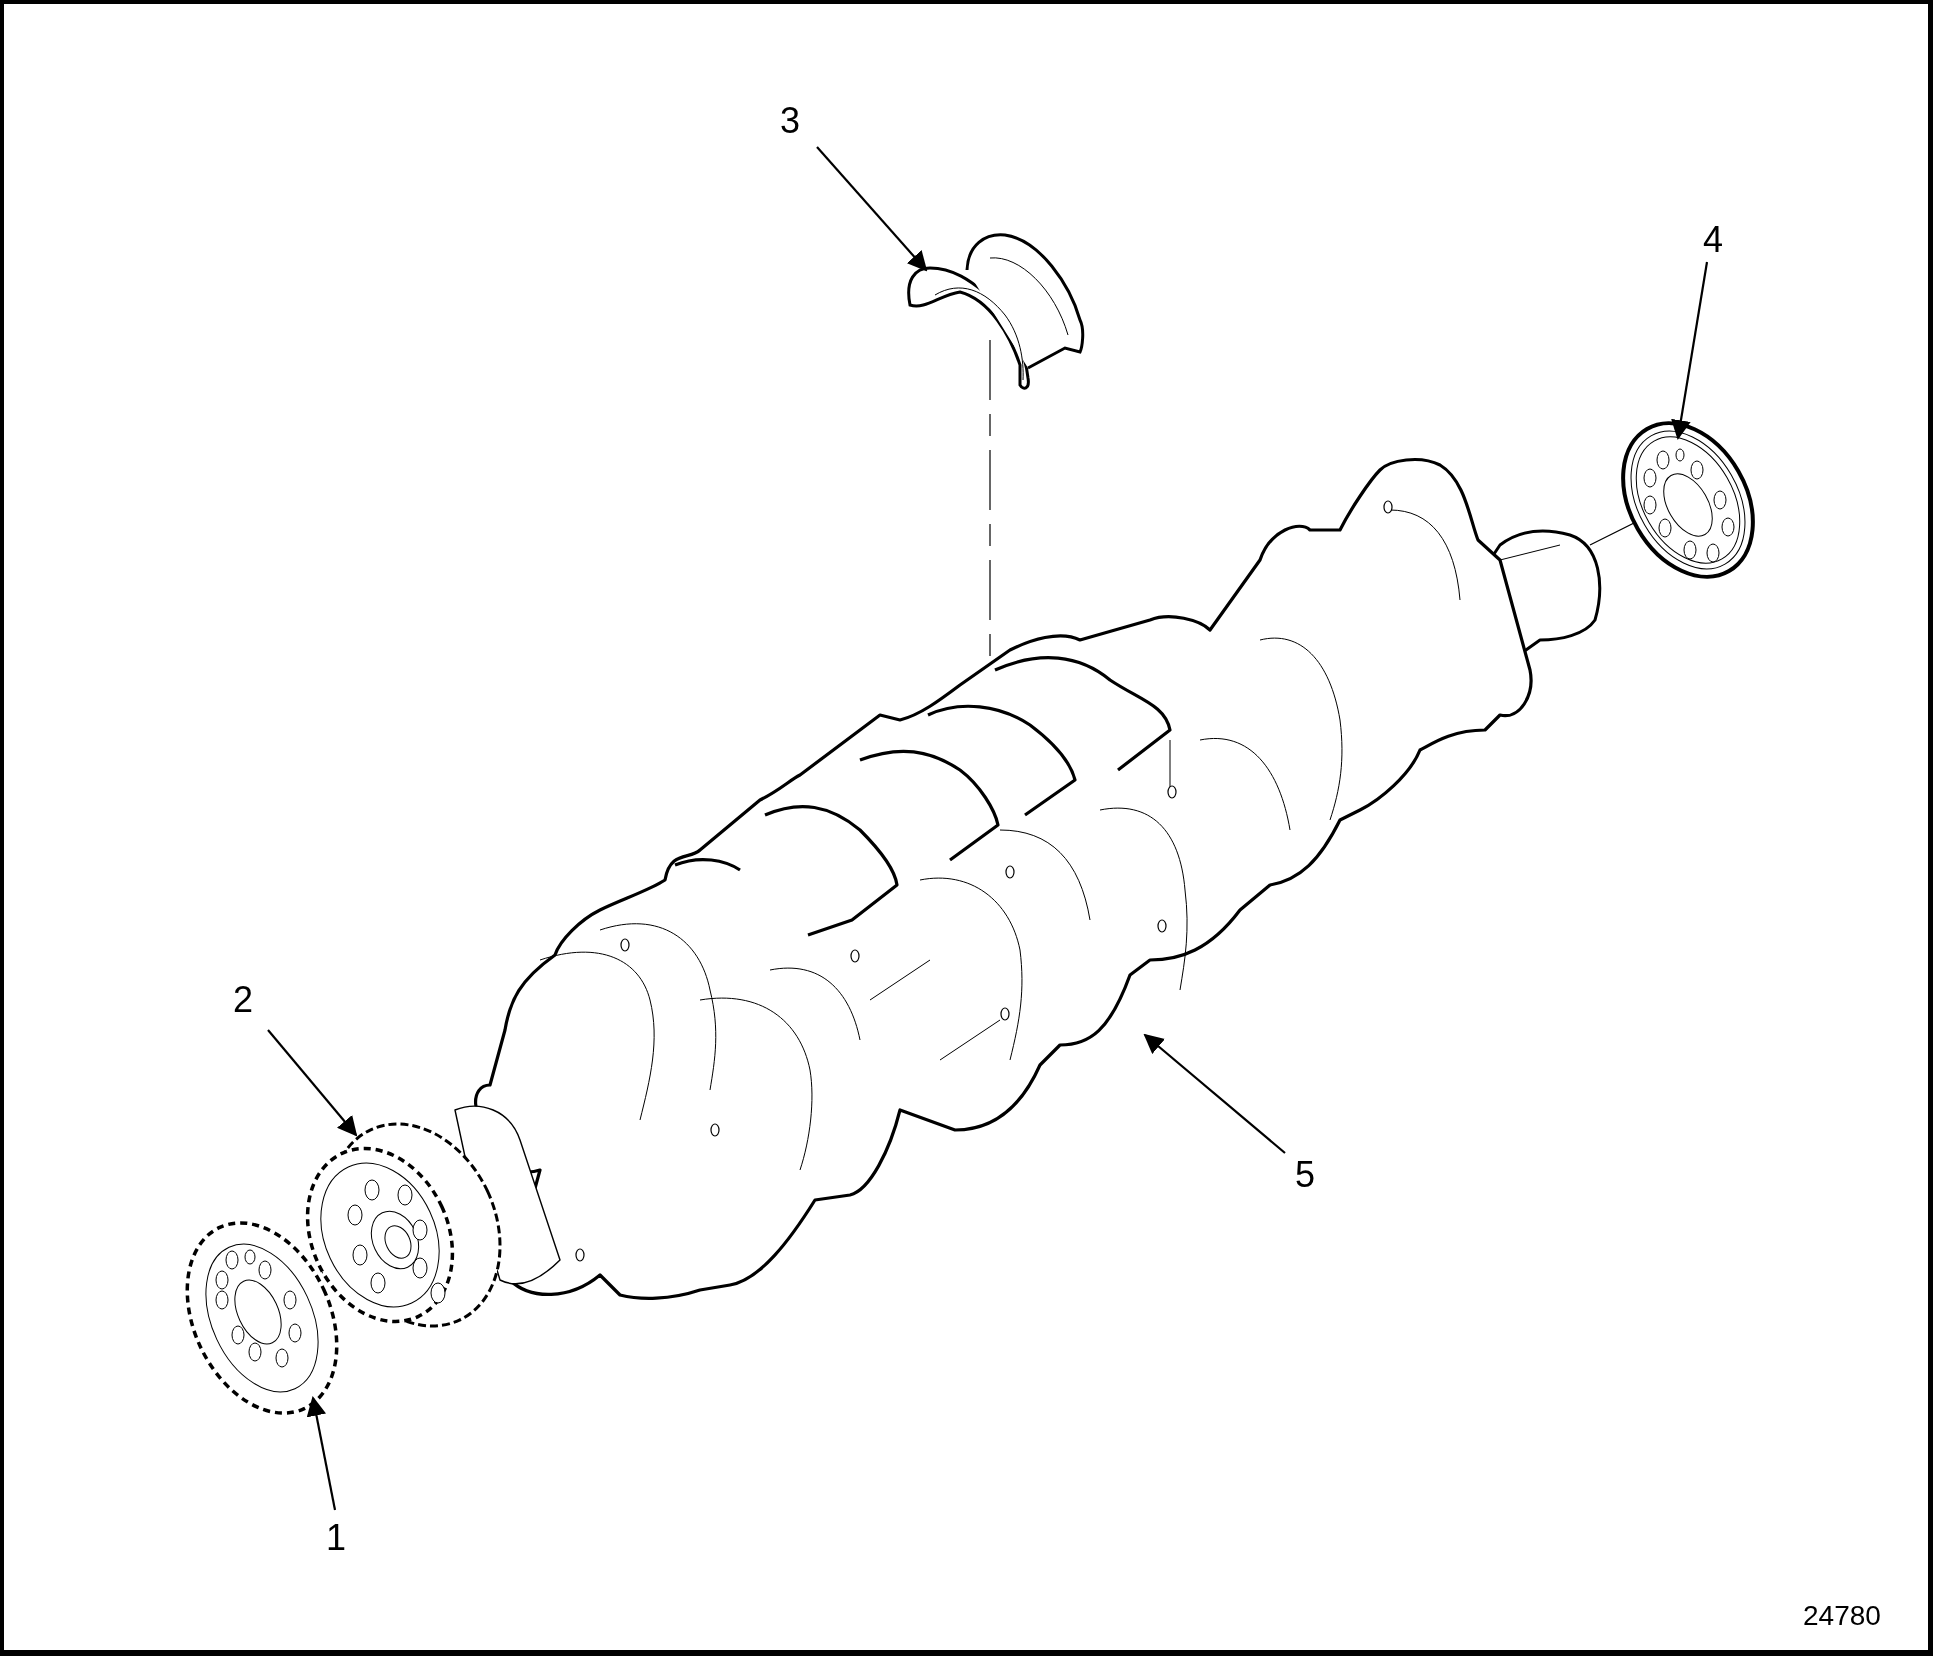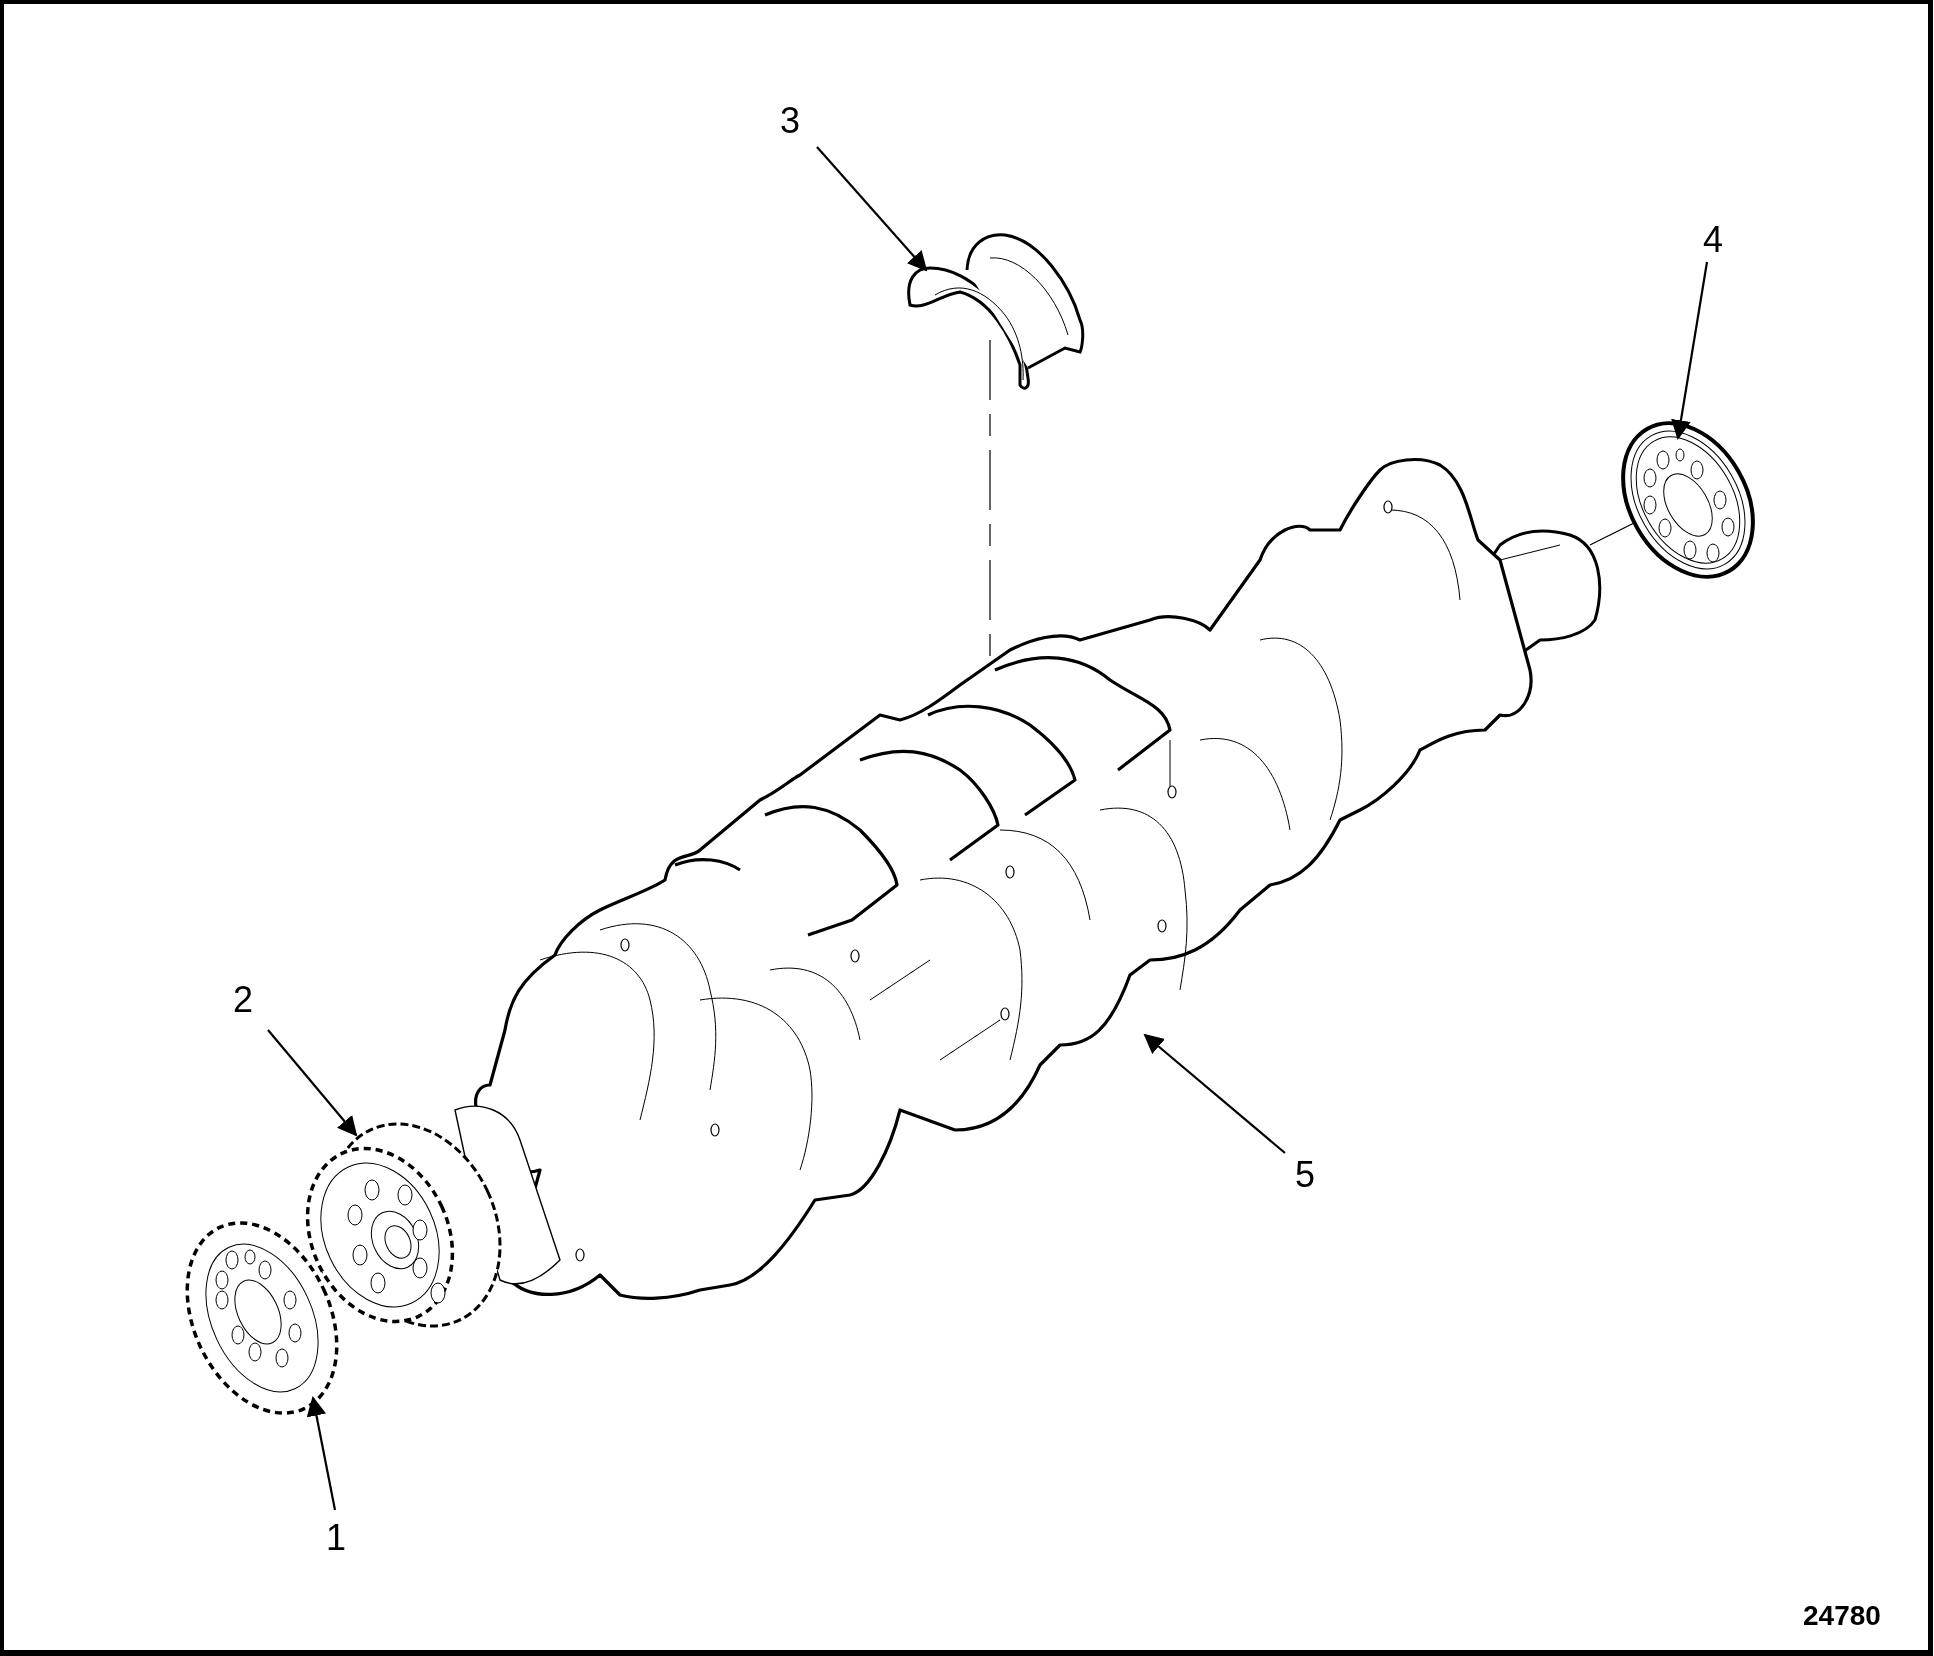--- a/index.html
+++ b/index.html
@@ -142,13 +142,13 @@
     <line x1="1285" y1="1153" x2="1145" y2="1035" marker-end="url(#ah)"></line>
   </g>
 </svg>
 
 <div class="callout" style="left:326px; top:1520px;">1</div>
 <div class="callout" style="left:233px; top:982px;">2</div>
 <div class="callout" style="left:780px; top:103px;">3</div>
 <div class="callout" style="left:1703px; top:222px;">4</div>
 <div class="callout" style="left:1295px; top:1157px;">5</div>
 
-<div class="figno" style="left:1803px; top:1602px;font-weight:bold;">24780</div>
+<div class="figno" style="left:1803px; top:1602px;">24780</div>
 
 </body></html>

